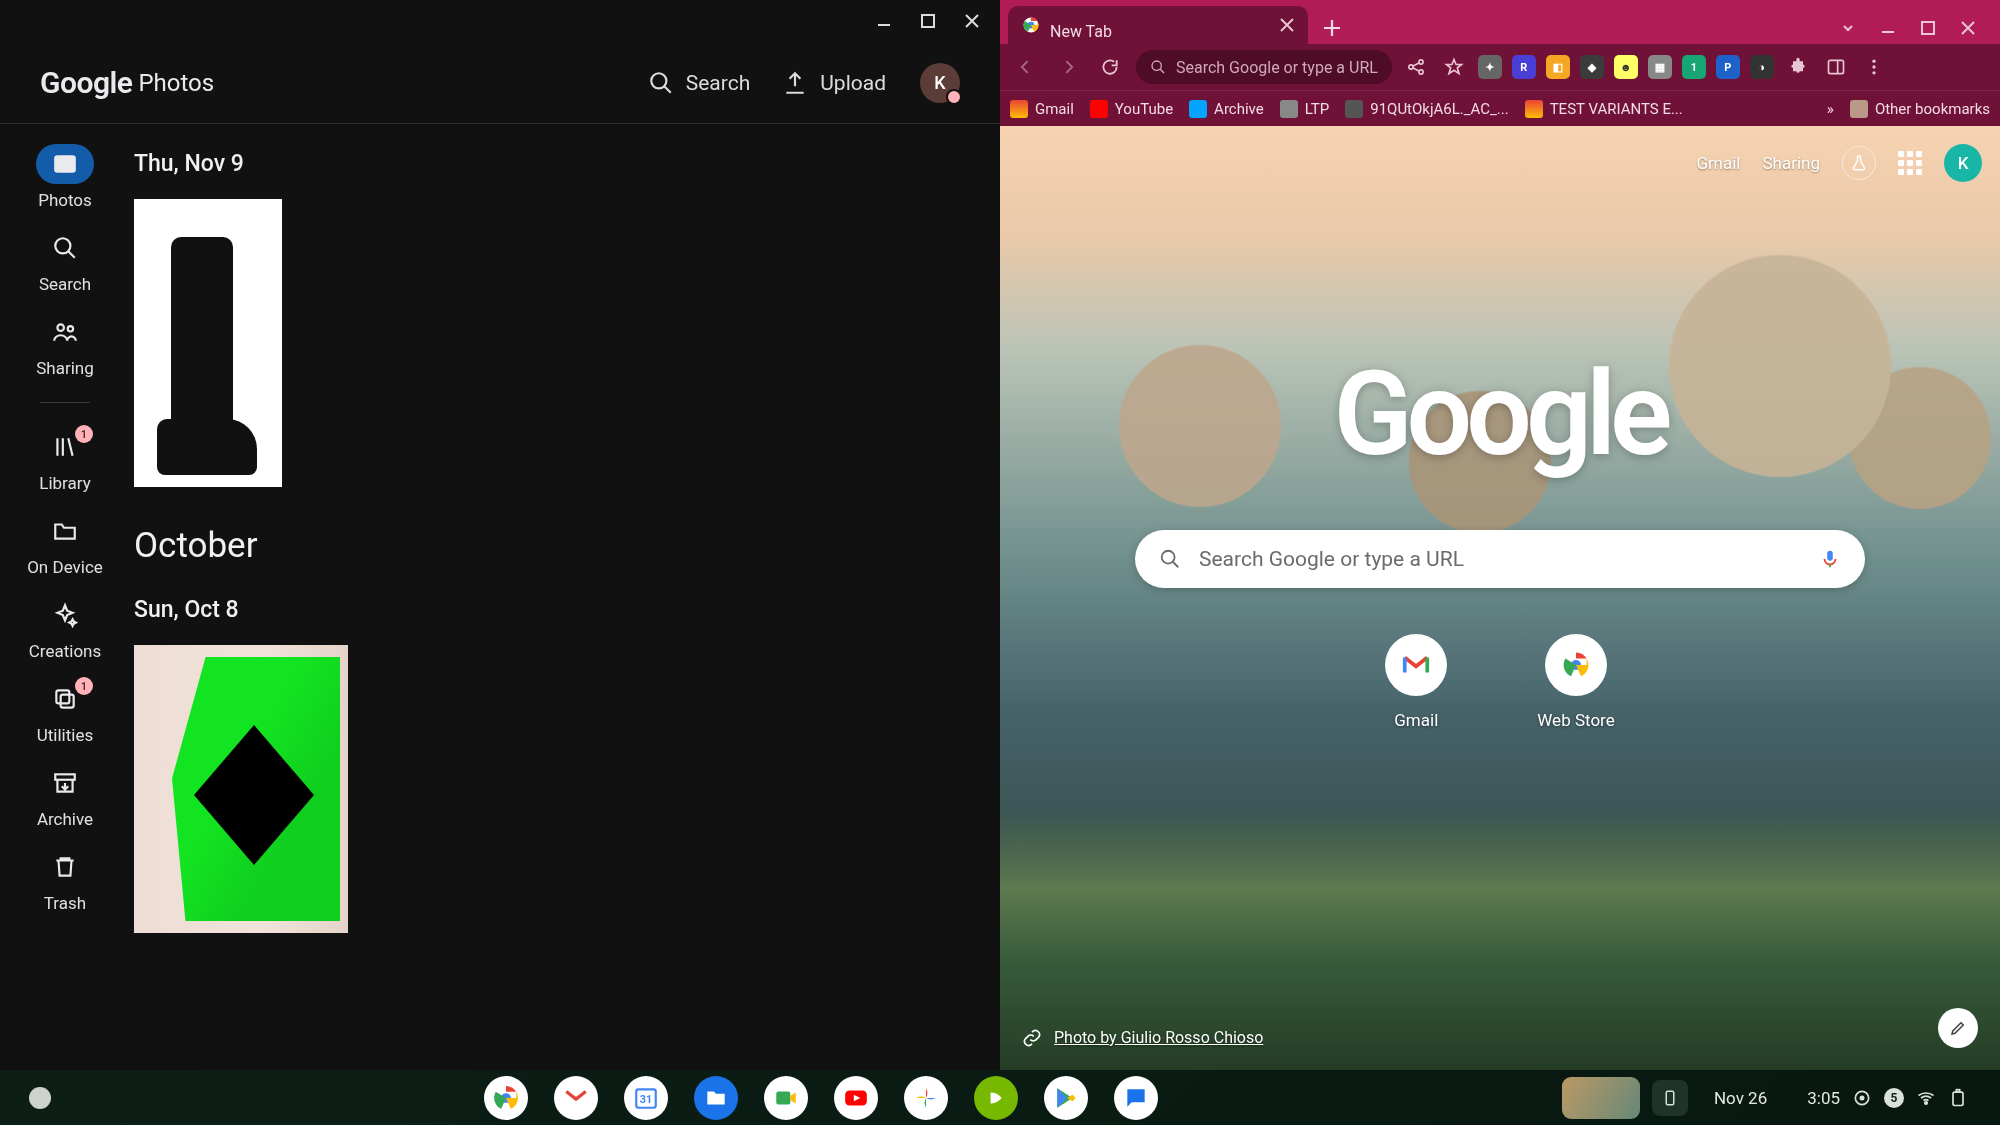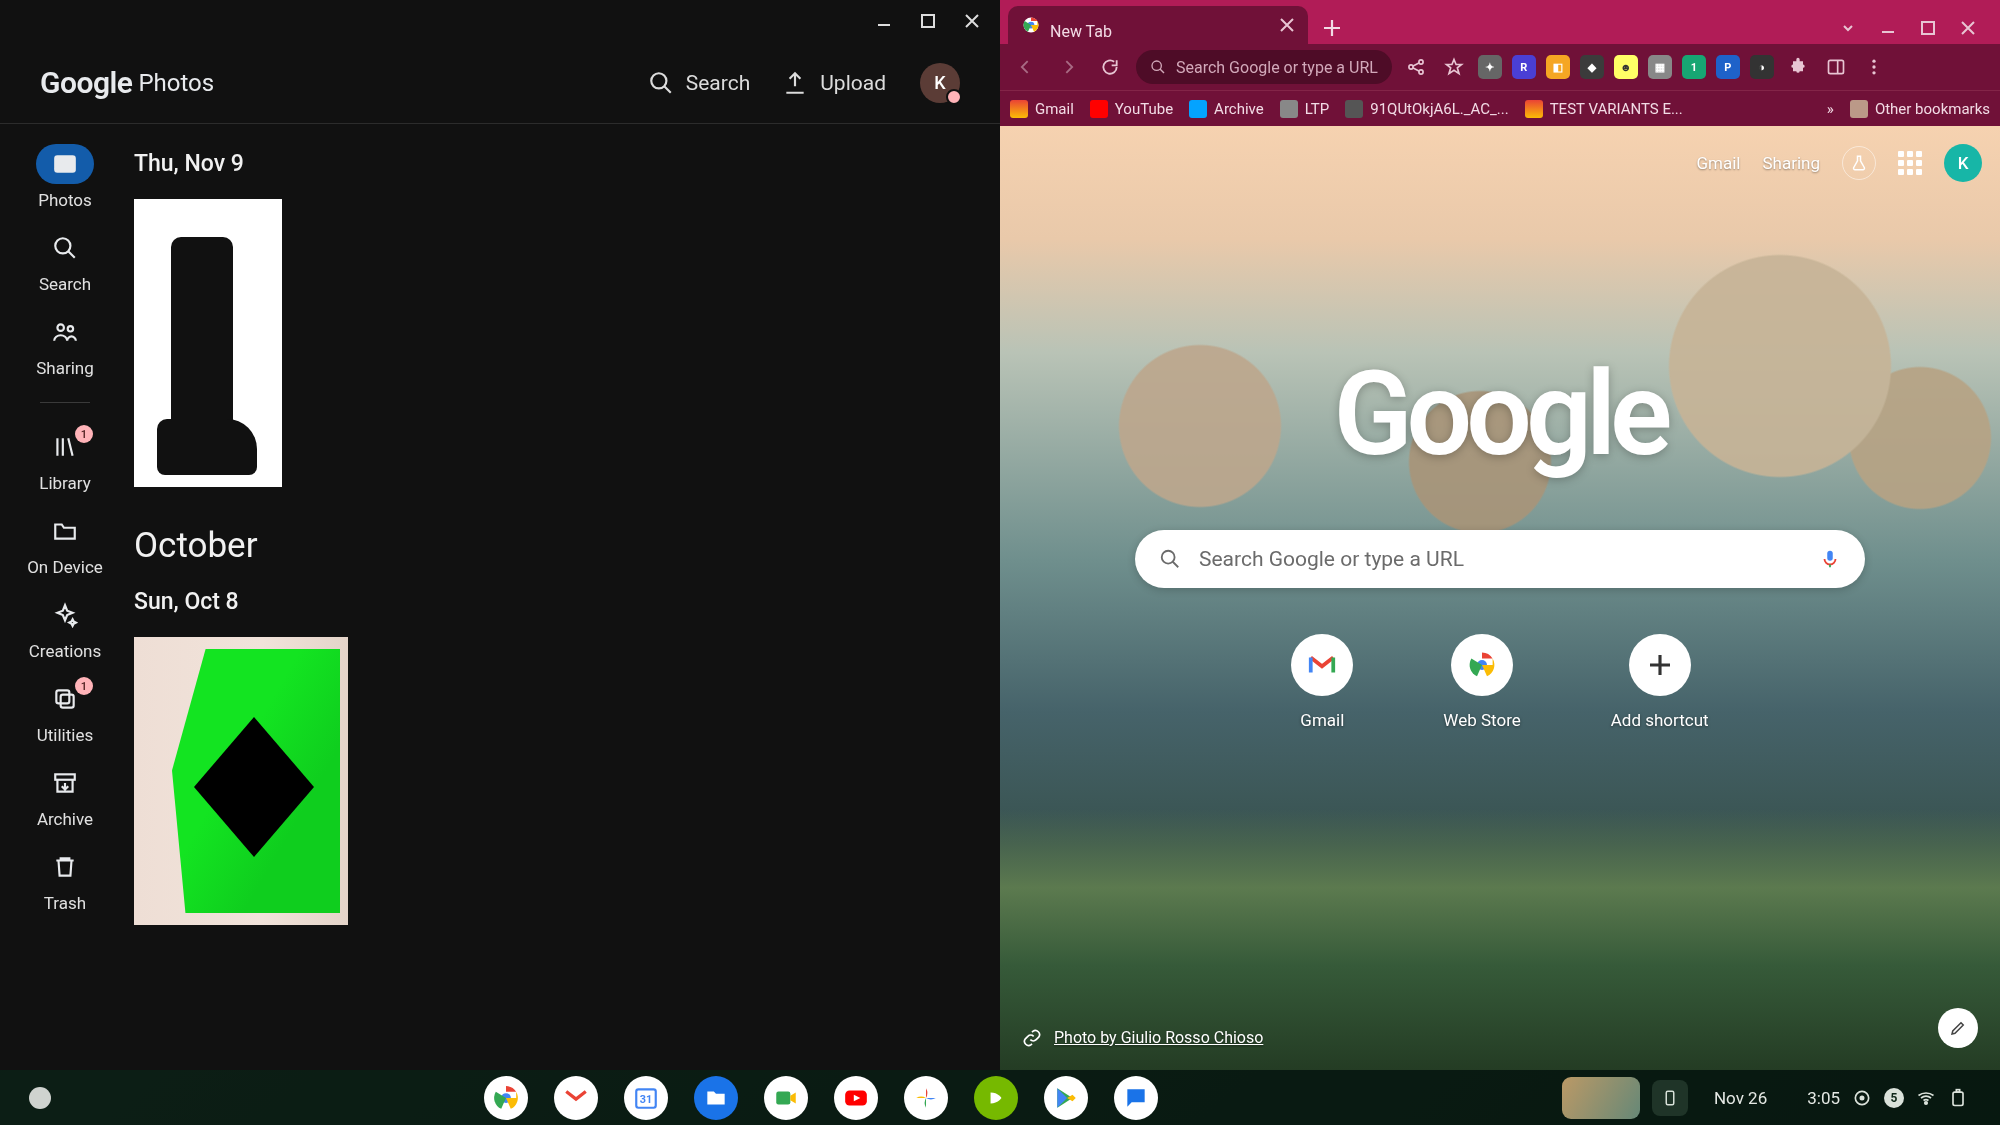--- a/index.html
+++ b/index.html
@@ -28,21 +28,21 @@
 .gp-side-item .icon-wrap { width:58px; height:40px; border-radius:20px; display:flex; align-items:center; justify-content:center; }
 .gp-side-item.active .icon-wrap { background:#135caa; }
 .gp-side-item svg { width:26px; height:26px; stroke:#e8eaed; fill:none; stroke-width:2; }
 .gp-side-item.active svg { fill:#e8eaed; stroke:#e8eaed; }
 .gp-side-item .lbl { font-size:17px; }
 .gp-side-item .sdot { position:absolute; top:-2px; right:20px; width:18px; height:18px; border-radius:50%; background:#ffb3b8; color:#5a2a2a; font-size:11px; font-weight:600; display:flex; align-items:center; justify-content:center; }
 .gp-side .divider { width:50px; height:1px; background:#3a3a3a; margin:6px 0; }
 
 .gp-main { flex:1; padding:26px 0 0 4px; overflow:auto; }
 .gp-date { font-size:23px; font-weight:500; color:#f1f1f1; margin-bottom:22px; }
-.gp-month { font-size:35px; font-weight:400; color:#f1f1f1; margin:38px 0 22px; }
+.gp-month { font-size:35px; font-weight:400; color:#f1f1f1; margin:38px 0 30px; }
 .gp-thumb { background:#fff; margin-bottom:28px; display:flex; align-items:flex-end; justify-content:center; }
 .thumb-boot { width:148px; height:288px; }
 .boot-shape { width:110px; height:258px; position:relative; }
 .boot-shape::before { content:""; position:absolute; left:18px; top:8px; width:62px; height:190px; background:#111; border-radius:10px 10px 0 0; }
 .boot-shape::after { content:""; position:absolute; left:4px; bottom:12px; width:100px; height:56px; background:#111; border-radius:10px 30px 8px 8px; }
 .thumb-leg { width:214px; height:288px; position:relative; background:linear-gradient(90deg,#eeded5 0%,#f1e3da 60%,#e4d4c9 100%); }
 .thumb-leg::before { content:""; position:absolute; left:38px; top:12px; width:168px; height:264px; background:linear-gradient(120deg,#13e421 40%,#0fce1e 70%); clip-path:polygon(20% 0,100% 0,100% 100%,8% 100%,0 46%); }
 .thumb-leg::after { content:""; position:absolute; left:60px; top:80px; width:120px; height:140px; background:#000; clip-path:polygon(50% 0,100% 50%,50% 100%,0 50%); }
 
 
@@ -471,28 +471,20 @@
                 <svg viewBox="0 0 24 24">
                   <circle cx="12" cy="12" r="10" fill="#fff"></circle>
                   <circle cx="12" cy="12" r="4" fill="#4285f4"></circle>
                   <path d="M12 2a10 10 0 0 1 8.5 4.8H12" fill="#ea4335"></path>
                   <path d="M3.5 6.8A10 10 0 0 0 8 21l4-9" fill="#34a853"></path>
                   <path d="M20.5 6.8A10 10 0 0 1 16 21l-4-9h8.5" fill="#fbbc05"></path>
                 </svg>
               </div>
             <span class="lbl">Web Store</span>
           </div>
-          <div class="sc">
-            <div class="circ">
-                <svg viewBox="0 0 24 24">
-                  <path d="M12 4v16M4 12h16" stroke="#333" stroke-width="2.5"></path>
-                </svg>
-              </div>
-            <span class="lbl">Add shortcut</span>
-          </div>
         </div>
       </div>
 
       <div class="attrib">
         <svg width="20" height="20" viewBox="0 0 24 24" fill="none" stroke="#fff" stroke-width="2">
             <path d="M10 14a5 5 0 0 0 7 0l3-3a5 5 0 0 0-7-7l-1 1M14 10a5 5 0 0 0-7 0l-3 3a5 5 0 0 0 7 7l1-1"></path>
           </svg>
         <span class="txt">Photo by Giulio Rosso Chioso</span>
       </div>
       <div class="cust">

